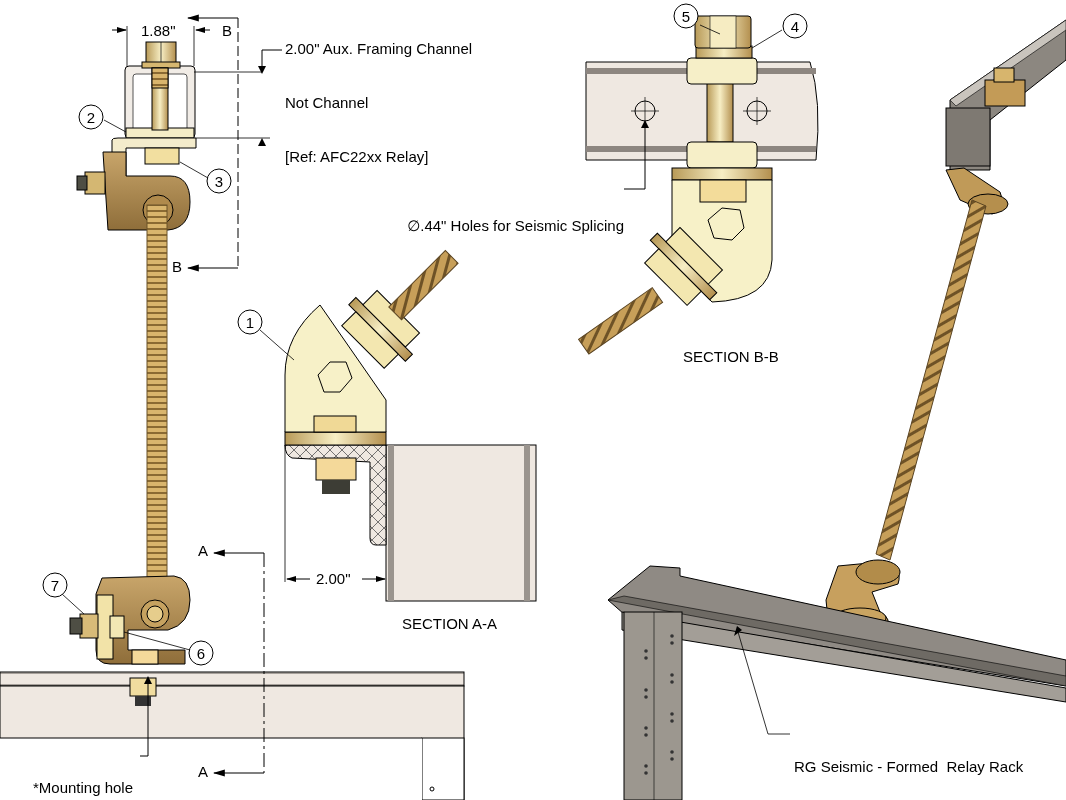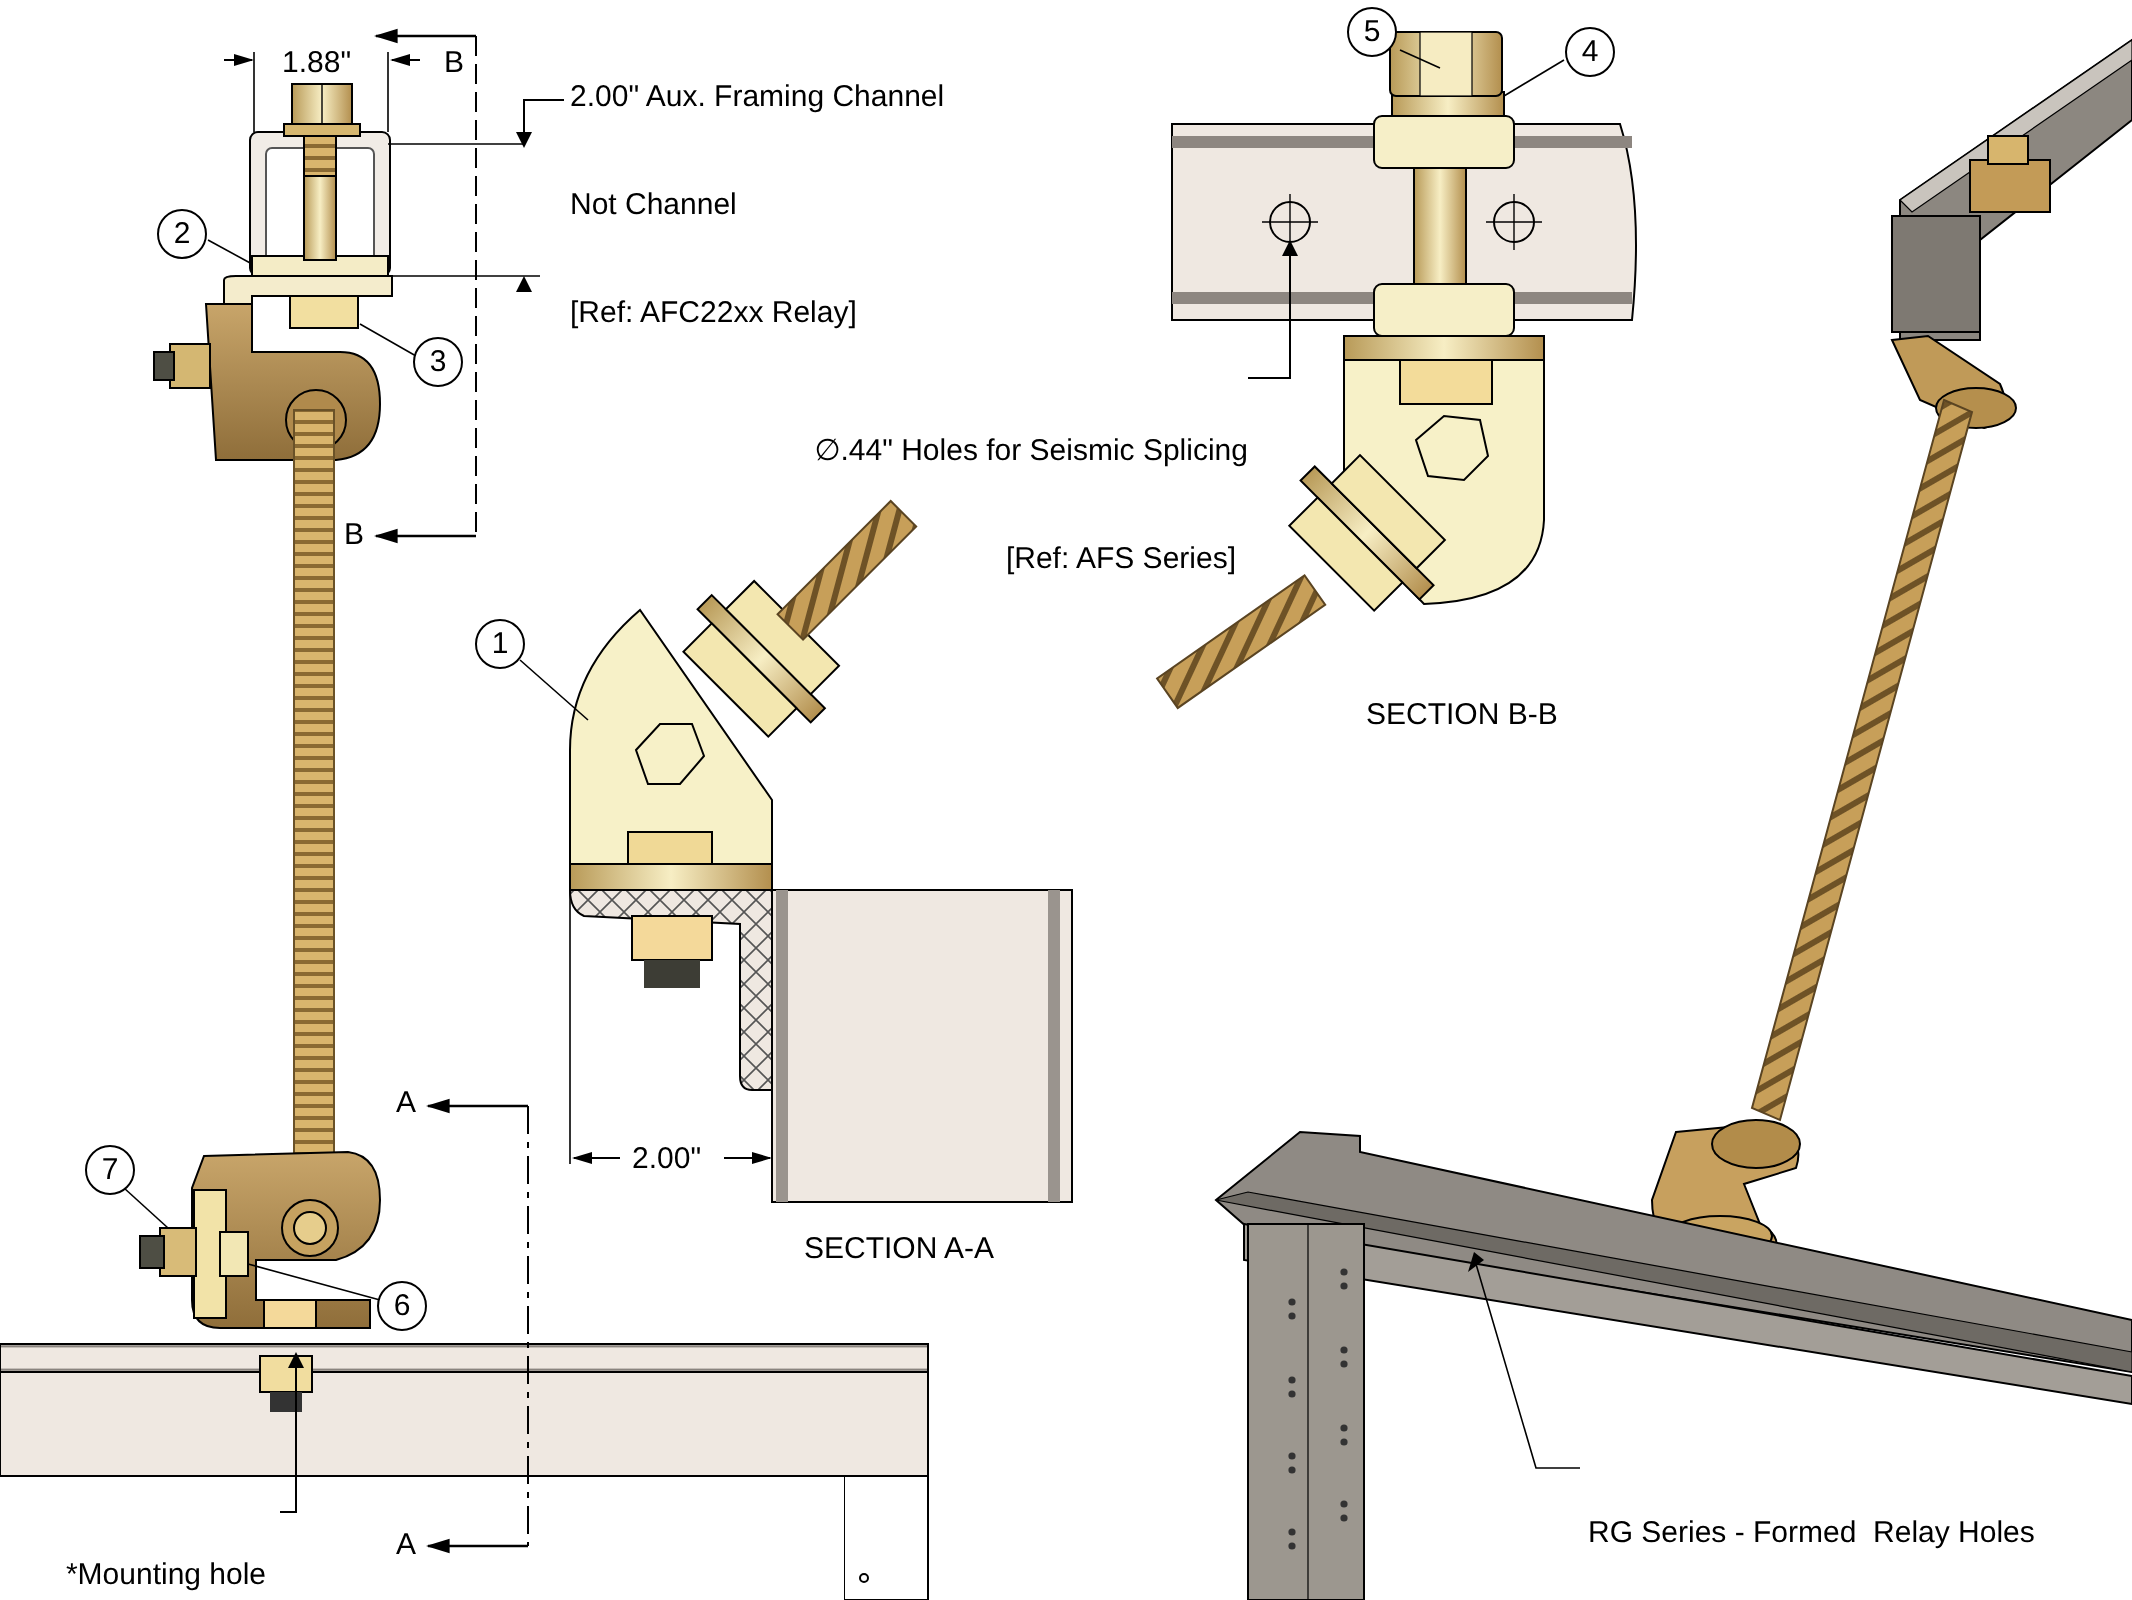--- a/index.html
+++ b/index.html
@@ -298,25 +298,24 @@
 </svg>
 
 <div class="note" style="left:285px;top:4px;">
   <div>2.00" Aux. Framing Channel</div>
   <div>Not Channel</div>
   <div>[Ref: AFC22xx Relay]</div>
 </div>
 
 <div class="note" style="left:368px;top:181px;text-align:right;width:256px;">
   <div>∅.44" Holes for Seismic Splicing</div>
-  <div style="padding-right:6px;">[Ref: AFS Series]</div>
 </div>
 
 <div class="note" style="left:20px;top:743px;width:126px;text-align:center;">
   <div>*Mounting hole</div>
   
   
 </div>
 
 <div class="note" style="left:794px;top:727px;line-height:16px;">
-  <div>RG Series - Formed  Relay Holes</div>
+  <div>RG Seismic - Formed  Relay Rack</div>
   
 </div>
 
 </body></html>

